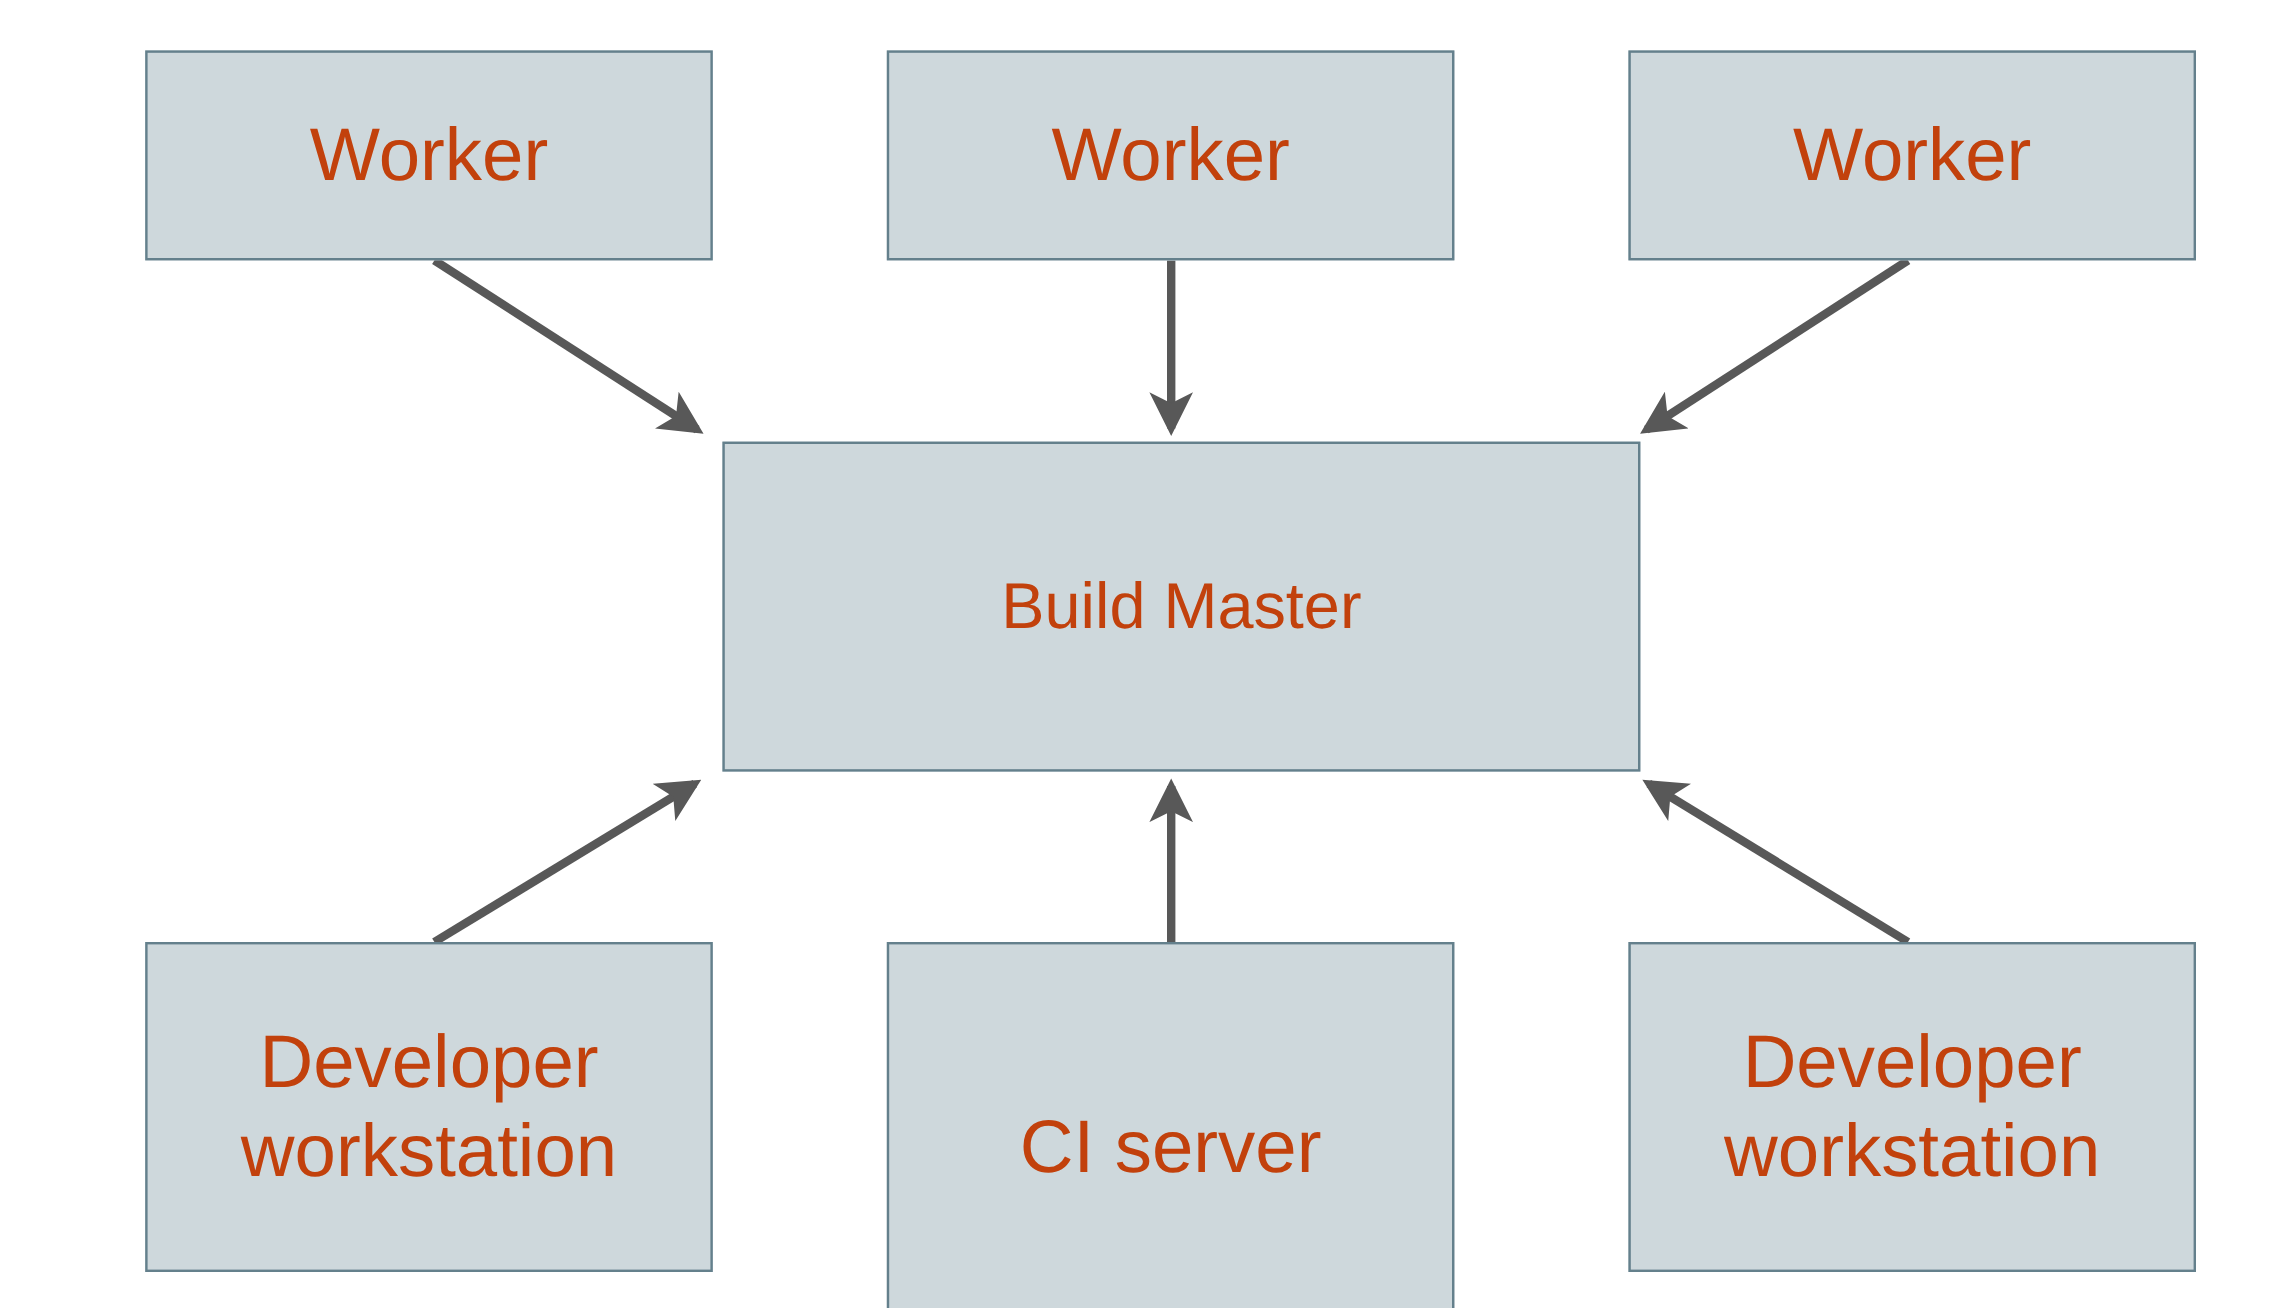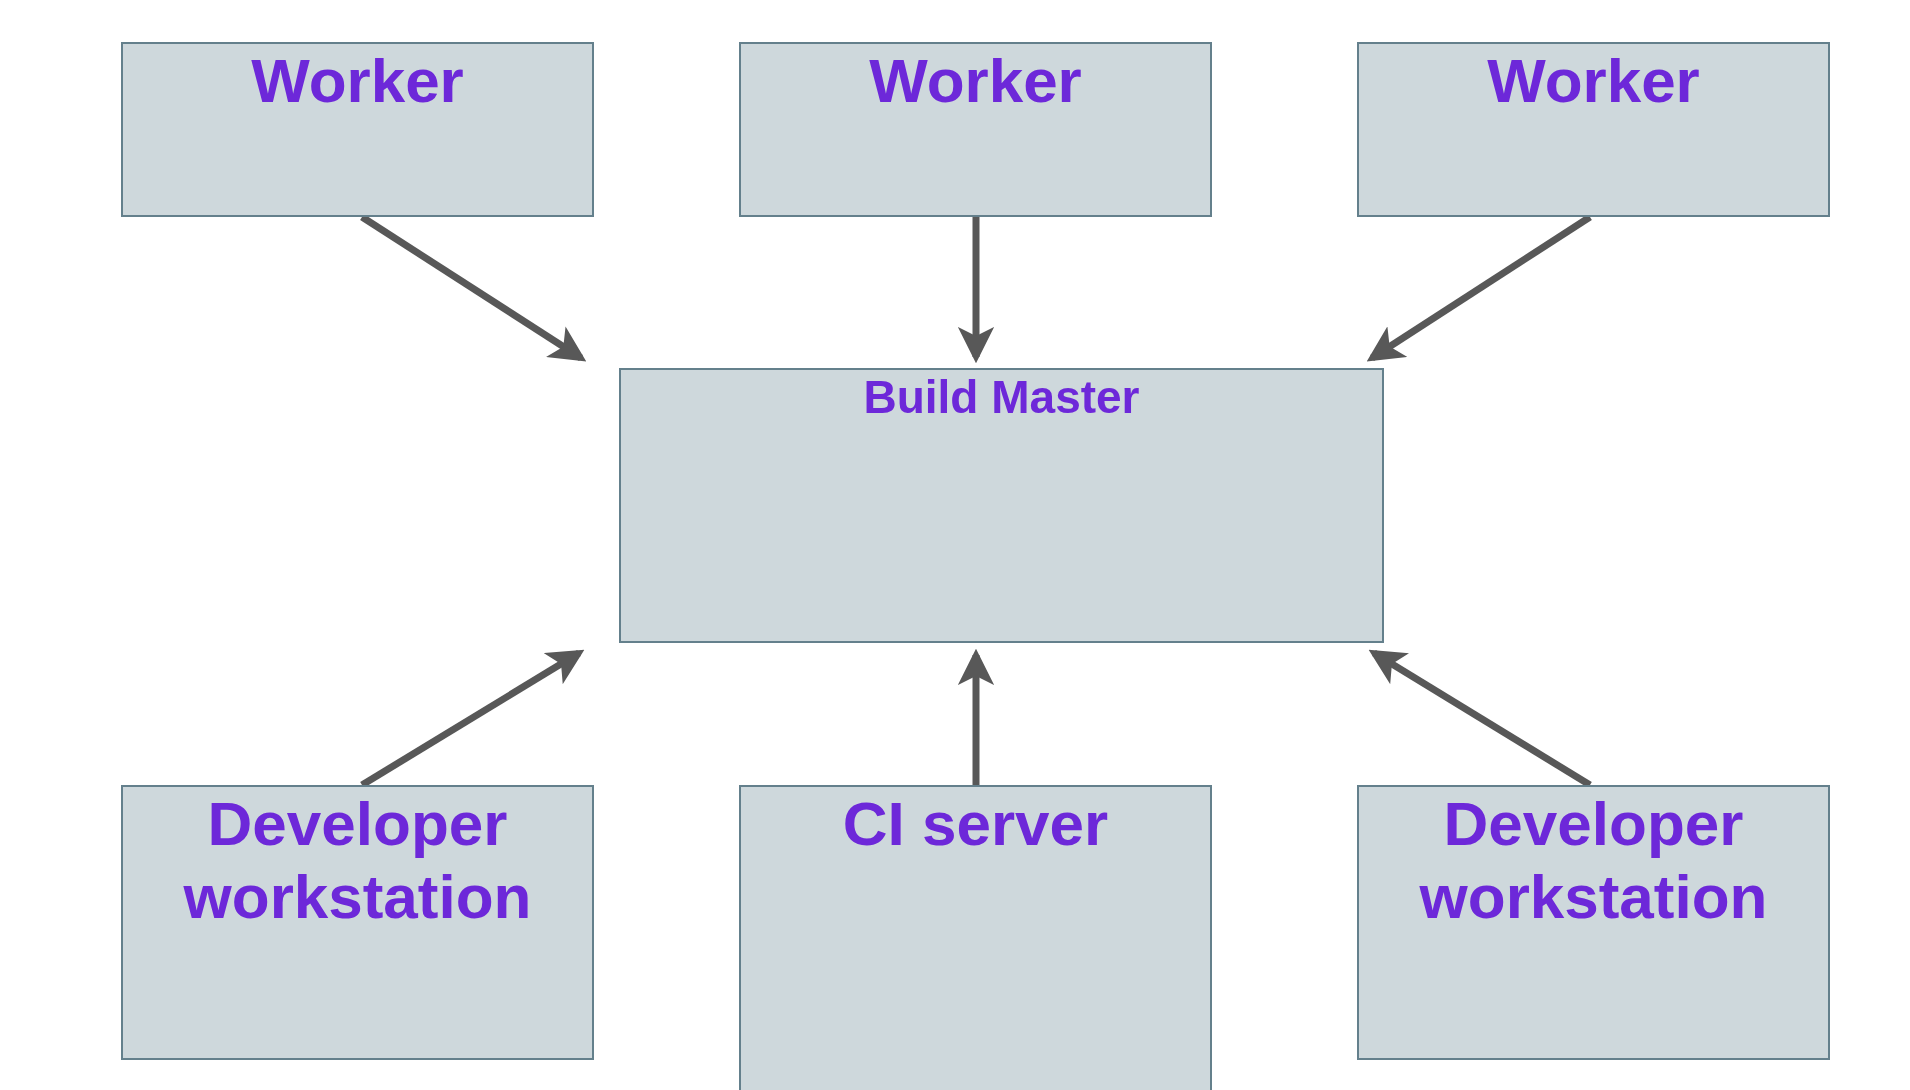--- a/index.html
+++ b/index.html
@@ -25,38 +25,39 @@
     width: 1910px;
     height: 1090px;
     pointer-events: none;
   }
   .node {
     position: absolute;
     box-sizing: border-box;
     background: #ced8dc;
     border: 2px solid #64808c;
     display: flex;
+    align-items: center;
     justify-content: center;
     text-align: center;
-    color: #6d28d9;
+    color: #c2410c;
     font-family: "Liberation Sans", sans-serif;
-    font-weight: 700;
+    font-weight: 400;
     line-height: 1.18;
     white-space: pre-line;
   }
   .node-label {
     display: block;
     padding: 0 8px;
   }
   
   #node-worker-1 { left: 121px;  top: 42px;  width: 473px; height: 175px; font-size: 62px; }
   #node-worker-2 { left: 739px;  top: 42px;  width: 473px; height: 175px; font-size: 62px; }
   #node-worker-3 { left: 1357px; top: 42px;  width: 473px; height: 175px; font-size: 62px; }
   
-  #node-build-master { left: 619px; top: 368px; width: 765px; height: 275px; font-size: 46px; }
+  #node-build-master { left: 602px; top: 368px; width: 765px; height: 275px; font-size: 54px; }
   
   #node-dev-left  { left: 121px;  top: 785px; width: 473px; height: 275px; font-size: 62px; }
   #node-ci-server { left: 739px;  top: 785px; width: 473px; height: 343px; font-size: 62px; }
   #node-dev-right { left: 1357px; top: 785px; width: 473px; height: 275px; font-size: 62px; }
 </style>
 </head>
 <body>
 
 <div id="canvas">
 

